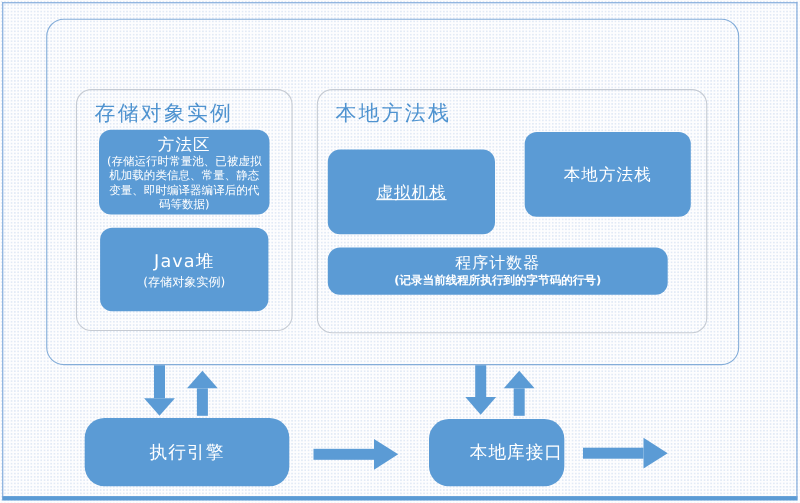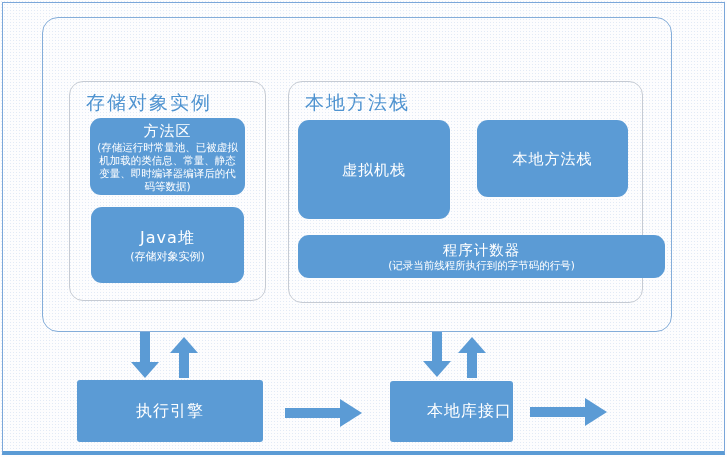--- a/index.html
+++ b/index.html
@@ -48,27 +48,27 @@
     display:flex; flex-direction:column; align-items:center; justify-content:center;
     text-align:center; overflow:hidden;
   }
   .box-title { font-size:15px; line-height:20px; letter-spacing:1px; }
   .box-desc  { font-size:10.5px; line-height:13px; padding:0 5px; }
 
   .box-method { left:90px;  top:118px; width:155px; height:77px; }
   .box-heap   { left:91px;  top:207px; width:153px; height:76px; gap:2px; }
   .box-heap .box-title { font-size:16px; }
   .box-heap .box-desc  { font-size:11px; }
-  .box-vmstack { left:298px; top:120px; width:152px; height:99px; gap:2px; }
+  .box-vmstack { left:298px; top:136px; width:152px; height:77px; gap:2px;text-decoration:underline; }
   .box-nstack  { left:477px; top:120px; width:151px; height:77px; gap:2px; }
-  .box-pc      { left:298px; top:235px; width:367px; height:43px; }
+  .box-pc      { left:298px; top:225px; width:309px; height:43px; }
   .box-pc .box-title { font-size:14.5px; line-height:17px; }
-  .box-pc .box-desc  { font-size:10.5px; line-height:13px; }
+  .box-pc .box-desc  { font-size:10.5px; line-height:13px;font-weight:bold; }
 
-  .bluebox-lg { border-radius:3px; font-size:16px; letter-spacing:1px; }
+  .bluebox-lg { border-radius:18px; font-size:16px; letter-spacing:1px; }
   .box-engine { left:77px;  top:380px; width:186px; height:62px; }
   .box-nli    { left:390px; top:381px; width:123px; height:61px;padding-left:36px; }
 
   .native-area-text {
     position:absolute; left:628px; top:401px; width:95px;
     color:#4f93d0; font-size:16px; letter-spacing:1px; white-space:nowrap;
   }
 
   .arrow-v { position:absolute; width:28px; display:flex; flex-direction:column; align-items:center; }
   .vshaft { width:10px; background:#5b9bd5; flex:1; }

